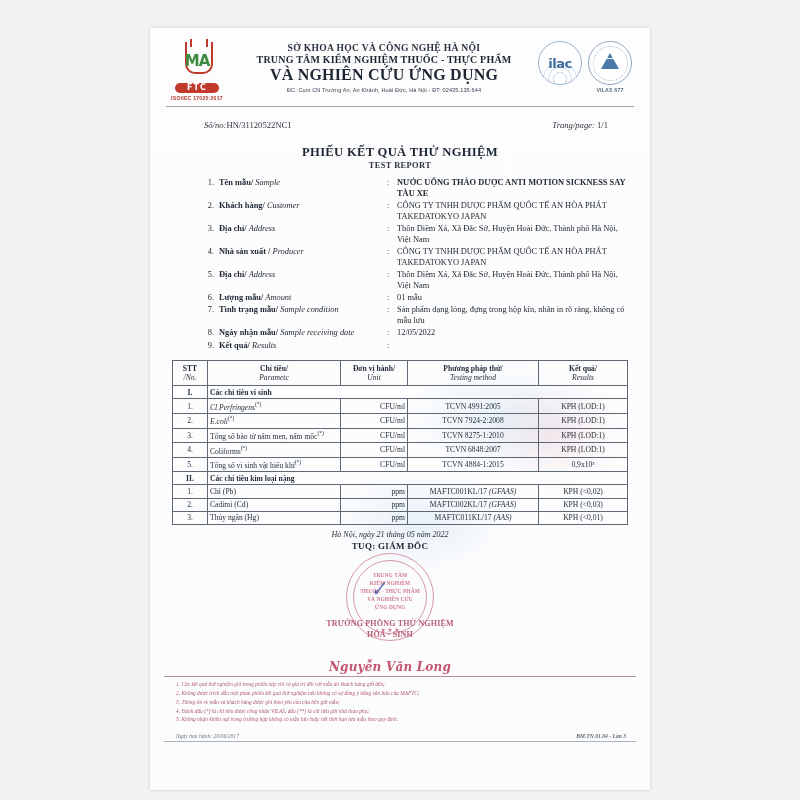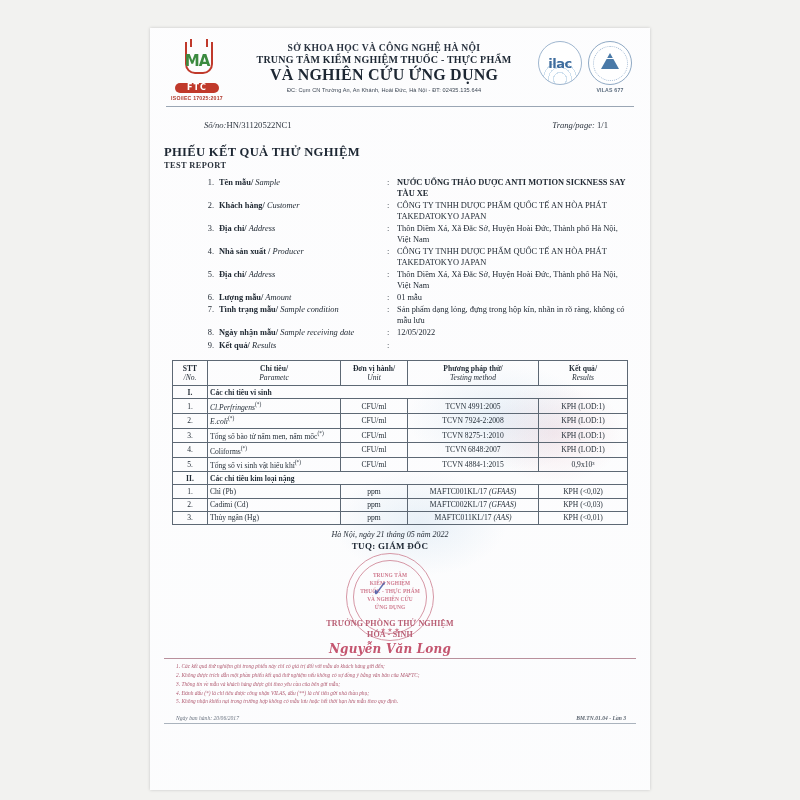--- a/index.html
+++ b/index.html
@@ -231,21 +231,21 @@
     display: flex;
     justify-content: space-between;
     font-size: 8.6px;
     margin-top: 13px;
     padding: 0 28px 0 40px;
     color: #2b333d;
   }
   .meta i { font-style: italic; }
 
   
-  .title-block { margin-top: 15px; }
+  .title-block { text-align: center; margin-top: 15px; }
   .title-main {
     font-size: 12.6px;
     font-weight: bold;
     letter-spacing: 0.3px;
     color: #1d2733;
   }
   .title-sub {
     font-size: 8.4px;
     letter-spacing: 0.4px;
     color: #2b333d;
@@ -295,21 +295,21 @@
   }
   table.res th {
     text-align: center;
     font-weight: bold;
     line-height: 1.25;
     padding: 2.5px 2px;
   }
   table.res th i, table.res td i { font-style: italic; font-weight: normal; }
   .c-stt { width: 30px; text-align: center; }
   .c-par { width: 128px; }
-  .c-unit { width: 62px; text-align: center; }
+  .c-unit { width: 62px; text-align: right; }
   .c-met { width: 126px; text-align: center; }
   .c-res { text-align: center; }
   .sect-row td {
     font-weight: bold;
     padding: 2px 3px;
   }
   .sect-row td.c-stt { text-align: center; }
   .par-cell { padding-left: 4px; line-height: 1.2; }
   .par-cell .it { font-style: italic; }
   sup { font-size: 5.4px; vertical-align: super; }
@@ -393,21 +393,21 @@
     position: relative;
     z-index: 4;
     letter-spacing: 0.2px;
   }
   .sign-name {
     font-family: "DejaVu Serif", serif;
     font-style: italic;
     font-weight: bold;
     font-size: 12px;
     color: #c4556f;
-    margin-top: 2px;
+    margin-top: 20px;
     letter-spacing: 0.2px;
   }
 
   
   .notes {
     margin-top: 2px;
     padding: 3px 10px 0 12px;
     border-top: 1px solid #b9909c;
     font-size: 5.4px;
     font-style: italic;

